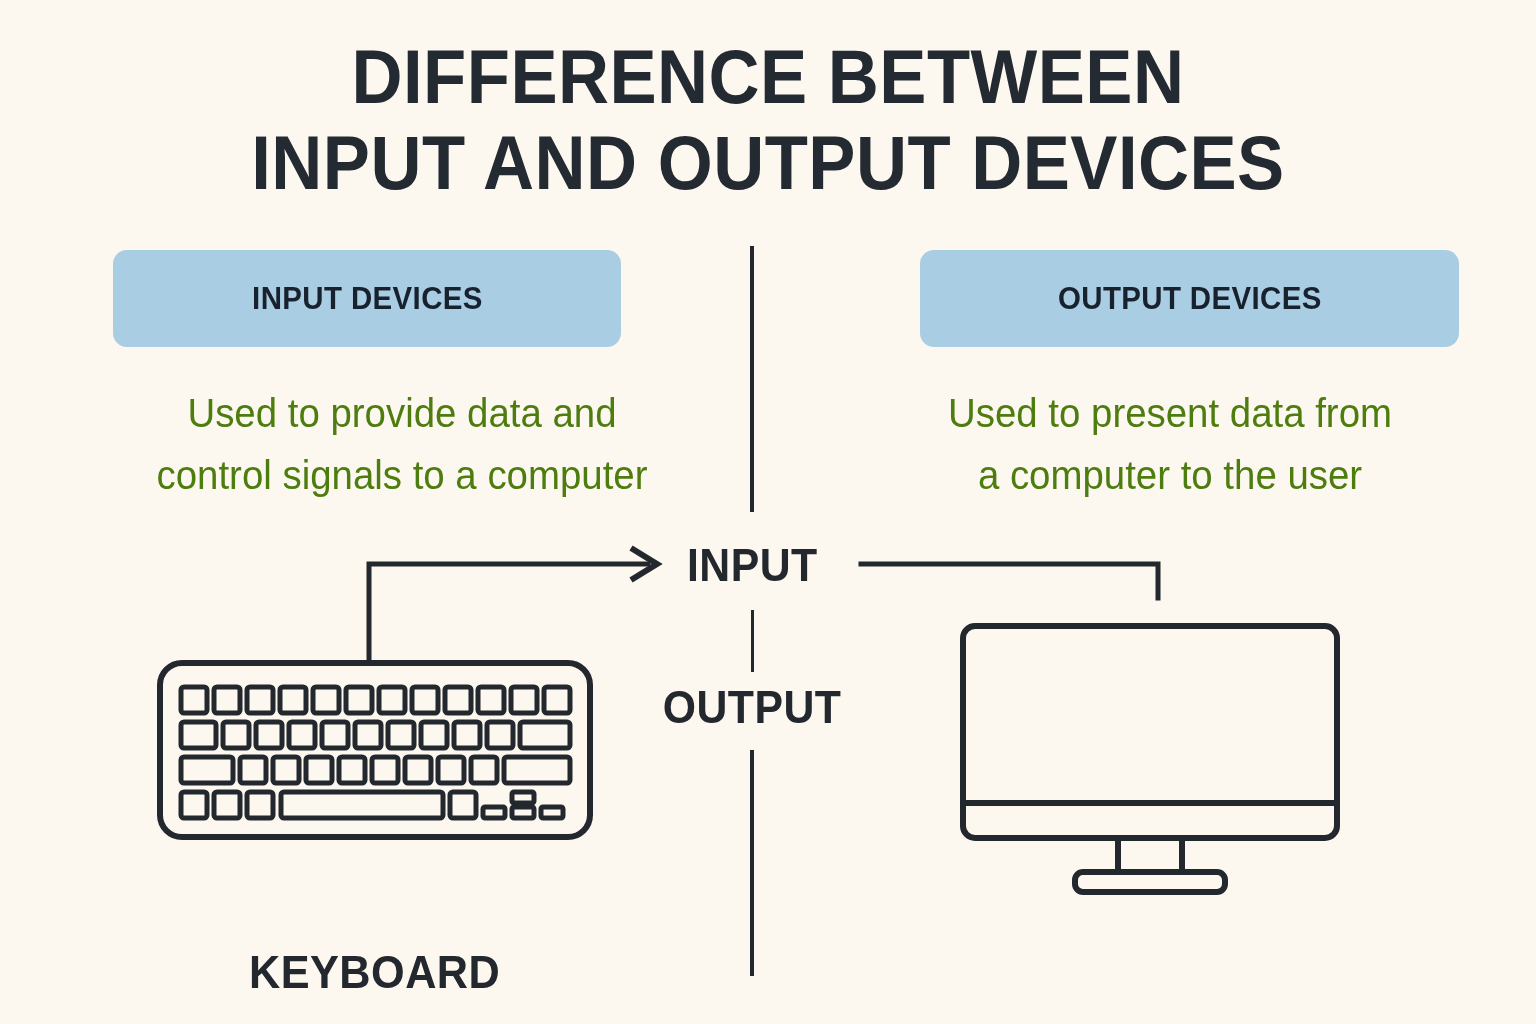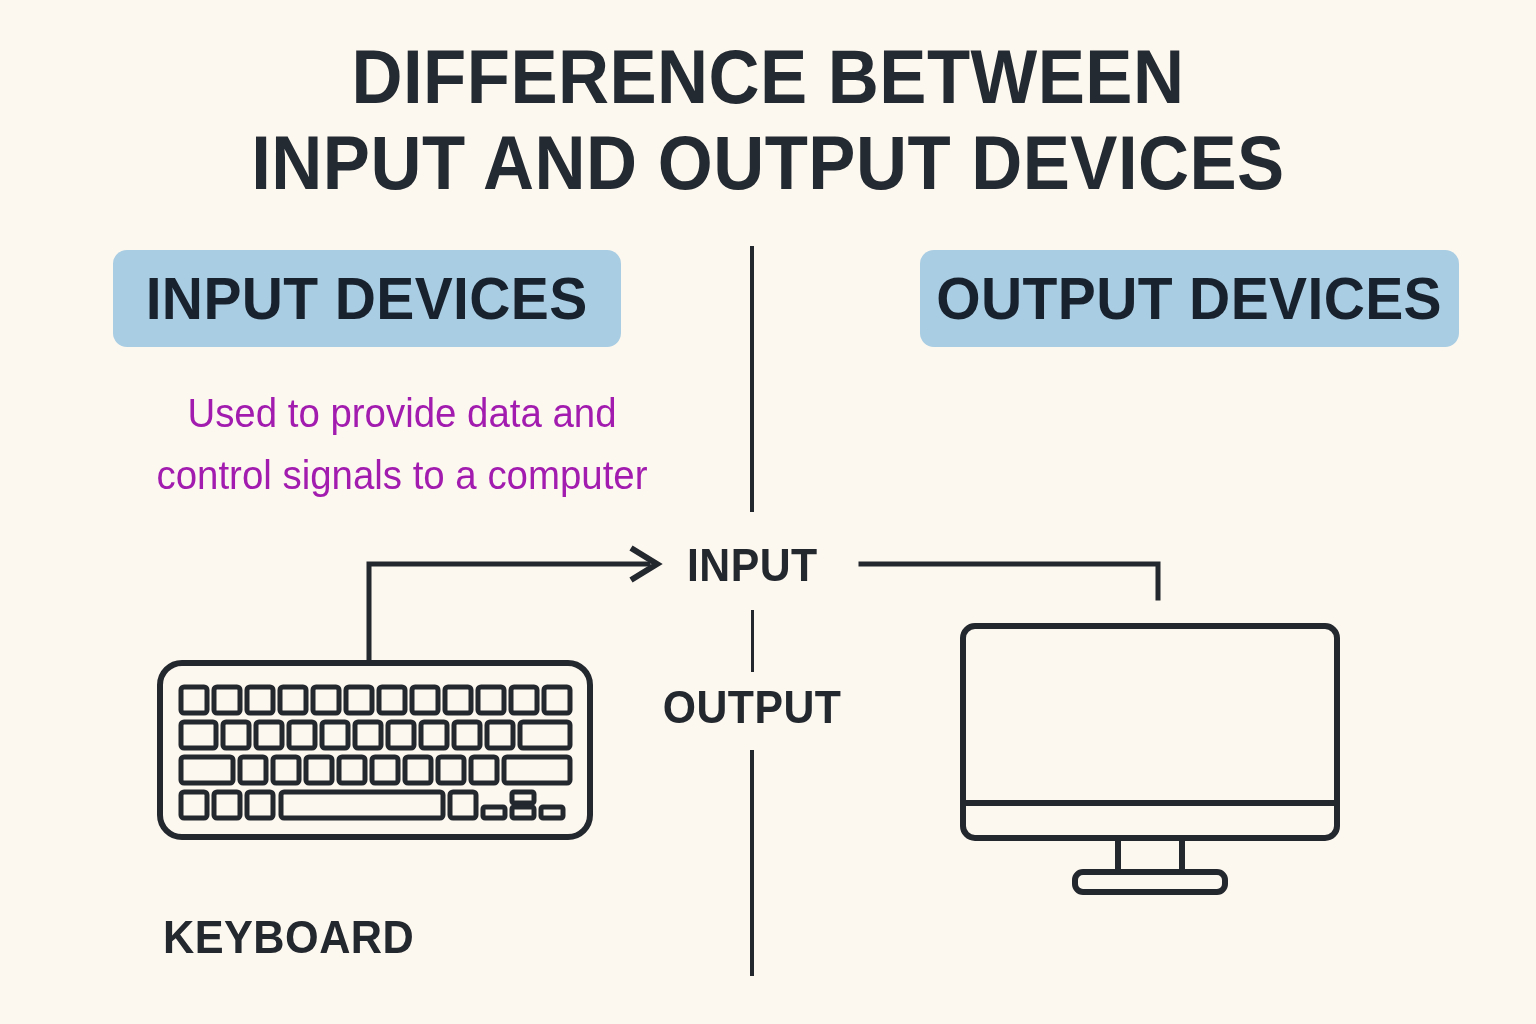--- a/index.html
+++ b/index.html
@@ -45,33 +45,33 @@
   .badge {
     position: absolute;
     height: 97px;
     border-radius: 14px;
     background: #a9cde3;
     display: flex;
     align-items: center;
     justify-content: center;
     color: #18212e;
     font-weight: bold;
-    font-size: 60px;
+    font-size: 31px;
     letter-spacing: 0.4px;
     white-space: nowrap;
   }
   .badge span { transform: scaleX(0.95); display:inline-block; }
   #badge-input  { left: 113px; top: 250px; width: 508px; }
   #badge-output { left: 884px; top: 250px; width: 539px; margin-left: 36px; }
 
   
   .desc {
     position: absolute;
     text-align: center;
-    color: #a21caf;
+    color: #4d7c0f;
     font-size: 40px;
     line-height: 62px;
     font-weight: normal;
     white-space: nowrap;
   }
   .desc div { transform: scaleX(0.96); display:block; }
   #desc-input  { left: 92px;  top: 382px; width: 620px; }
   #desc-output { left: 870px; top: 382px; width: 600px; }
 
   
@@ -119,25 +119,27 @@
     position: absolute;
     left: 955px;
     top: 620px;
     width: 390px;
     height: 280px;
   }
 
   
   .caption {
     position: absolute;
+    text-align: center;
     font-weight: bold;
     font-size: 46px;
     color: #23272e;
     letter-spacing: 0.5px;
     white-space: nowrap;
+    margin-top: 35px;
   }
   .caption span { transform: scaleX(0.94); display:inline-block; }
   #caption-keyboard { left: 155px; top: 910px; width: 440px; }
   #caption-monitor  { left: 940px; top: 910px; width: 420px; }
 </style>
 </head>
 <body>
 
 <div id="stage">
 
@@ -149,20 +151,24 @@
   <div class="badge" id="badge-input">
     <span>INPUT DEVICES</span>
   </div>
   <div class="badge" id="badge-output">
     <span>OUTPUT DEVICES</span>
   </div>
 
   <div class="desc" id="desc-input">
     <div>Used to provide data and</div>
     <div>control signals to a computer</div>
+  </div>
+  <div class="desc" id="desc-output">
+    <div>Used to present data from</div>
+    <div>a computer to the user</div>
   </div>
 
   <div class="divider" id="divider-top"></div>
   <div class="divider" id="divider-middle"></div>
   <div class="divider" id="divider-bottom"></div>
 
   <svg id="flow-arrows" viewBox="0 0 1536 1024">
 
     <path d="M 369 663 L 369 564 L 648 564" fill="none" stroke="#23272e" stroke-width="5" stroke-linecap="square" stroke-linejoin="miter"></path>
     <path d="M 631 548 L 657 564 L 631 580" fill="none" stroke="#23272e" stroke-width="6" stroke-linecap="butt" stroke-linejoin="miter"></path>

